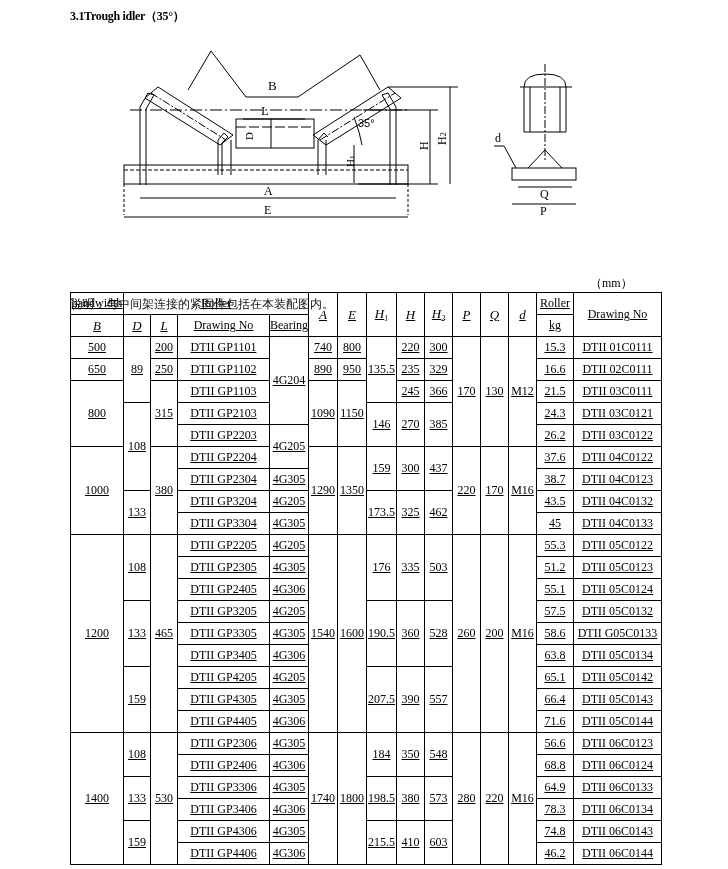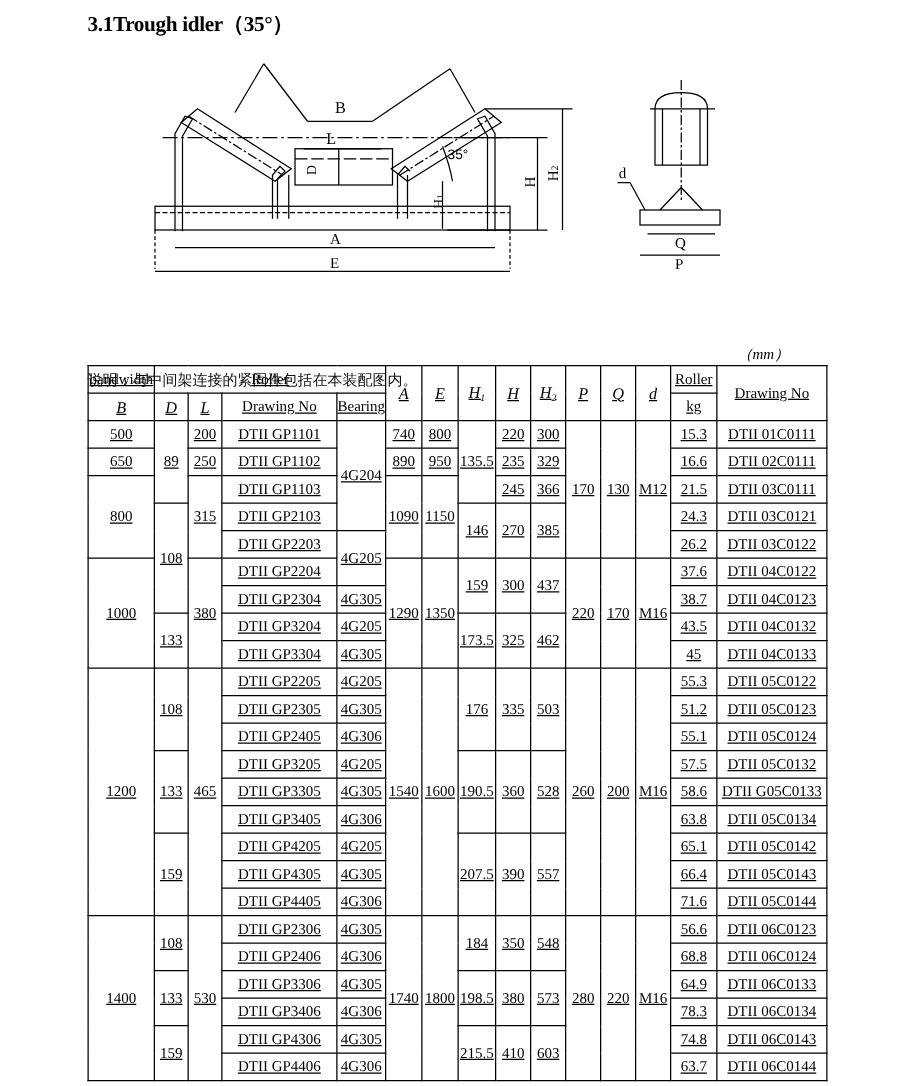--- a/index.html
+++ b/index.html
@@ -1,21 +1,21 @@
 <!DOCTYPE html>
 <html><head>
 <meta charset="utf-8">
 <style>
   html,body{margin:0;padding:0;background:#fff;}
   body{width:728px;height:869px;position:relative;overflow:hidden;font-family:"Liberation Serif",serif;color:#000;}
-  .title{position:absolute;left:70px;top:8px;font-weight:bold;font-size:17px;font-family:"Liberation Serif",serif;letter-spacing:-0.3px;}
+  .title{position:absolute;left:70px;top:8px;font-weight:bold;font-size:12px;font-family:"Liberation Serif",serif;letter-spacing:-0.3px;}
   .drawing-front{position:absolute;left:118px;top:45px;}
   .drawing-side{position:absolute;left:490px;top:62px;}
   .note{position:absolute;left:70px;top:260px;font-size:12px;font-family:"DejaVu Sans",sans-serif;color:#111;margin-top:36px;}
-  .unit{position:absolute;left:590px;top:275px;font-size:12px;font-family:"Liberation Serif",serif;font-style:italic;}
+  .unit{position:absolute;left:590px;top:275px;font-size:12px;font-family:"Liberation Serif",serif;}
   table.spec{position:absolute;left:70px;top:292px;border-collapse:collapse;font-family:"Liberation Serif",serif;font-size:12px;text-decoration:underline;}
   table.spec td, table.spec th{border:1px solid #000;padding:0;text-align:center;vertical-align:middle;height:21px;font-weight:normal;white-space:nowrap;}
   table.spec th.it{font-style:italic;font-size:13px;}
   .sub{font-size:8px;vertical-align:-3px;font-style:italic;}
 </style>
 </head>
 <body>
 
 <div class="title">3.1Trough idler（35°）</div>
 
@@ -359,17 +359,17 @@
       <td>4G305</td>
       <td rowspan="2">215.5</td>
       <td rowspan="2">410</td>
       <td rowspan="2">603</td>
       <td>74.8</td>
       <td>DTII 06C0143</td>
     </tr>
     <tr>
       <td>DTII GP4406</td>
       <td>4G306</td>
-      <td>63.7</td>
+      <td>46.2</td>
       <td>DTII 06C0144</td>
     </tr>
   </tbody>
 </table>
 
 </body></html>

